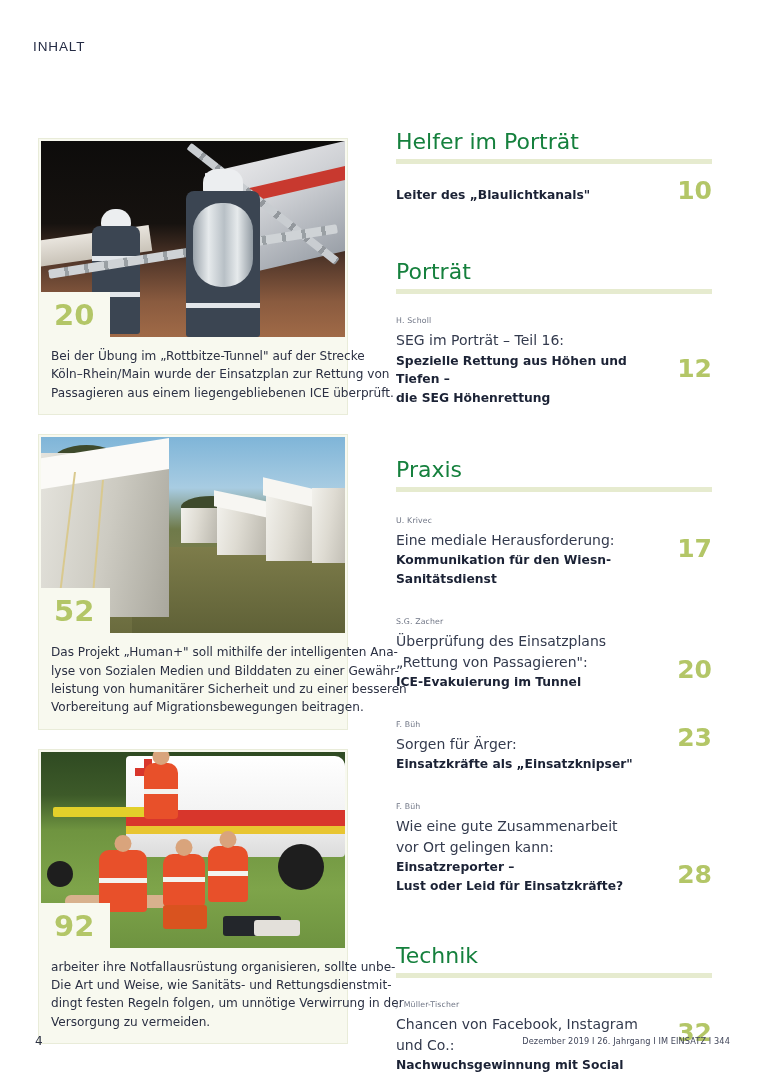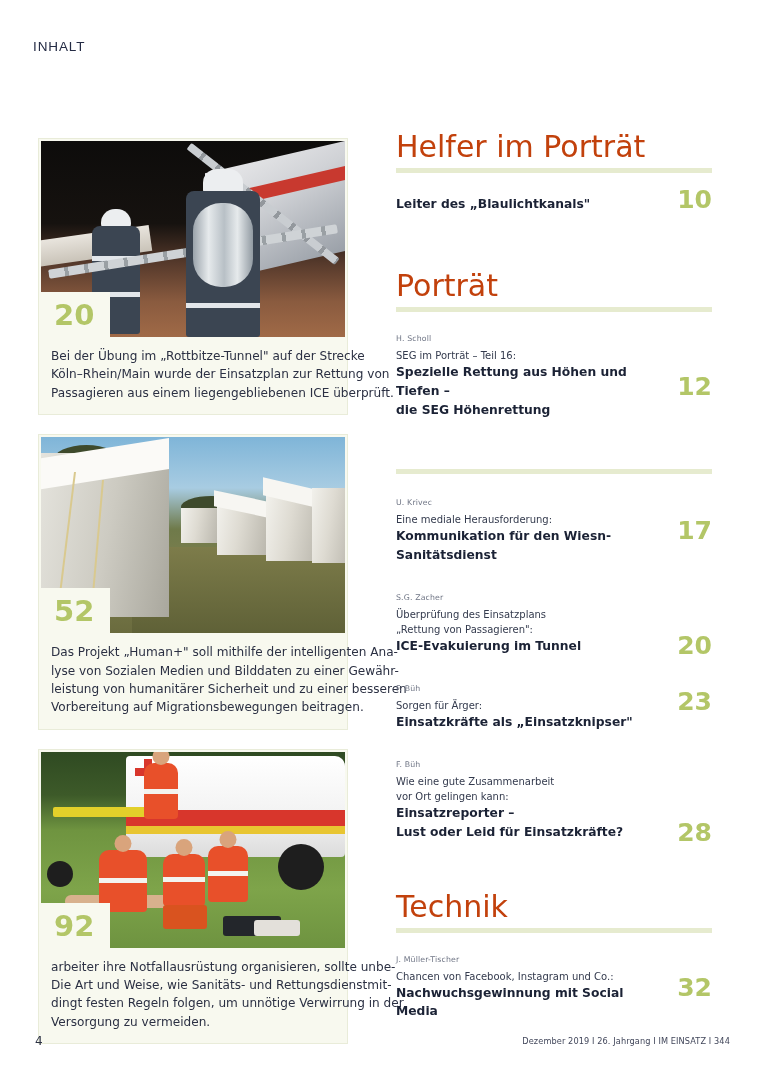--- a/index.html
+++ b/index.html
@@ -140,23 +140,23 @@
       width:17px; height:17px; border-radius:50%; background:#d9a47c; }
   .p3-medic .rf { position:absolute; left:0; top:46%; width:100%; height:5px; background:#f3f3ef; }
   .p3-bag { position:absolute; background:#d9531f; border-radius:3px; }
   .p3-bagdark { position:absolute; background:#23262b; border-radius:3px; }
   .p3-stretch { position:absolute; left:4%; top:28%; width:40%; height:10px; background:#e3d02a; border-radius:2px; }
   .p3-patient { position:absolute; left:8%; top:73%; width:42%; height:13px;
       background:#d8b18d; border-radius:6px; }
 
   
   .section-head {
-    font-size: 30px;
+    font-size: 22px;
     font-weight: normal;
-    color: #c2410c;
+    color: #15803d;
     font-family: "DejaVu Sans", "Liberation Sans", sans-serif;
     line-height: 1.1;
     margin: 0;
   }
   .section-rule {
     height: 5px;
     background: #e6ebcf;
     margin-top: 5px;
   }
   .section { margin-bottom: 4px; }
@@ -167,21 +167,21 @@
     min-height: 26px;
   }
   .entry-author {
     font-size: 7.8px;
     color: #6f7585;
     letter-spacing: 0.15px;
     margin-bottom: 5px;
     font-family: "DejaVu Sans", sans-serif;
   }
   .entry-sub {
-    font-size: 10px;
+    font-size: 14px;
     color: #333a4d;
     line-height: 1.52;
     font-weight: normal;
     font-family: "DejaVu Sans", sans-serif;
   }
   .entry-title {
     font-size: 12.3px;
     color: #1b2235;
     font-weight: bold;
     line-height: 1.52;
@@ -341,20 +341,21 @@
     <div class="entry">
       <div class="entry-author">H. Scholl</div>
       <div class="entry-sub">SEG im Porträt – Teil 16:</div>
       <div class="entry-title">Spezielle Rettung aus Höhen und Tiefen –</div>
       <div class="entry-title">die SEG Höhenrettung</div>
       <div class="entry-page" style="top:40px;">12</div>
     </div>
   </div>
 
   <div class="section" style="margin-top:50px;">
+    <div class="section-head">Praxis</div>
     <div class="section-rule"></div>
     <div style="height:24px"></div>
 
     <div class="entry" style="margin-bottom:28px;">
       <div class="entry-author">U. Krivec</div>
       <div class="entry-sub">Eine mediale Herausforderung:</div>
       <div class="entry-title">Kommunikation für den Wiesn-Sanitätsdienst</div>
       <div class="entry-page" style="top:20px;">17</div>
     </div>
 

